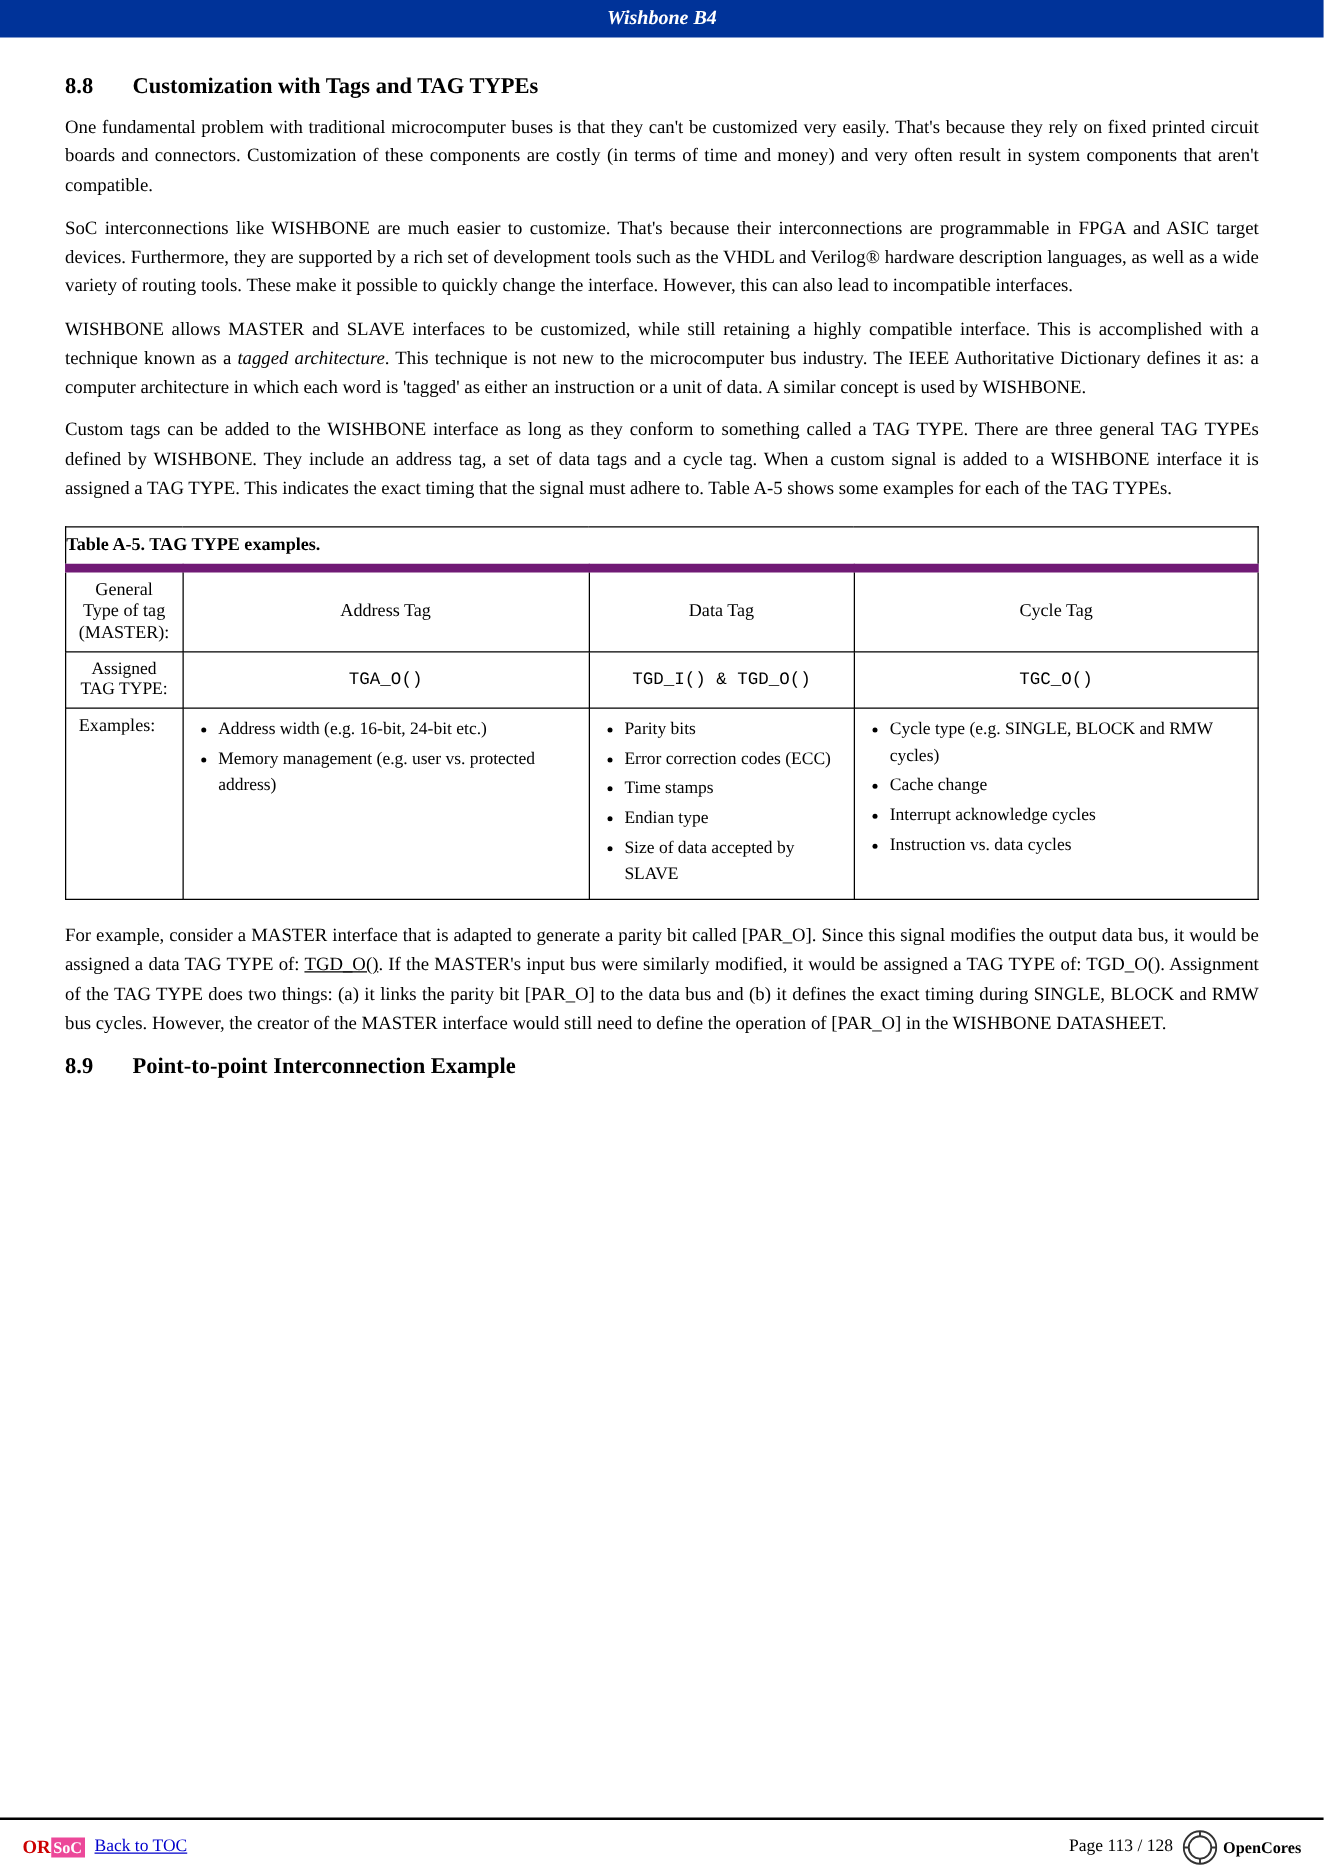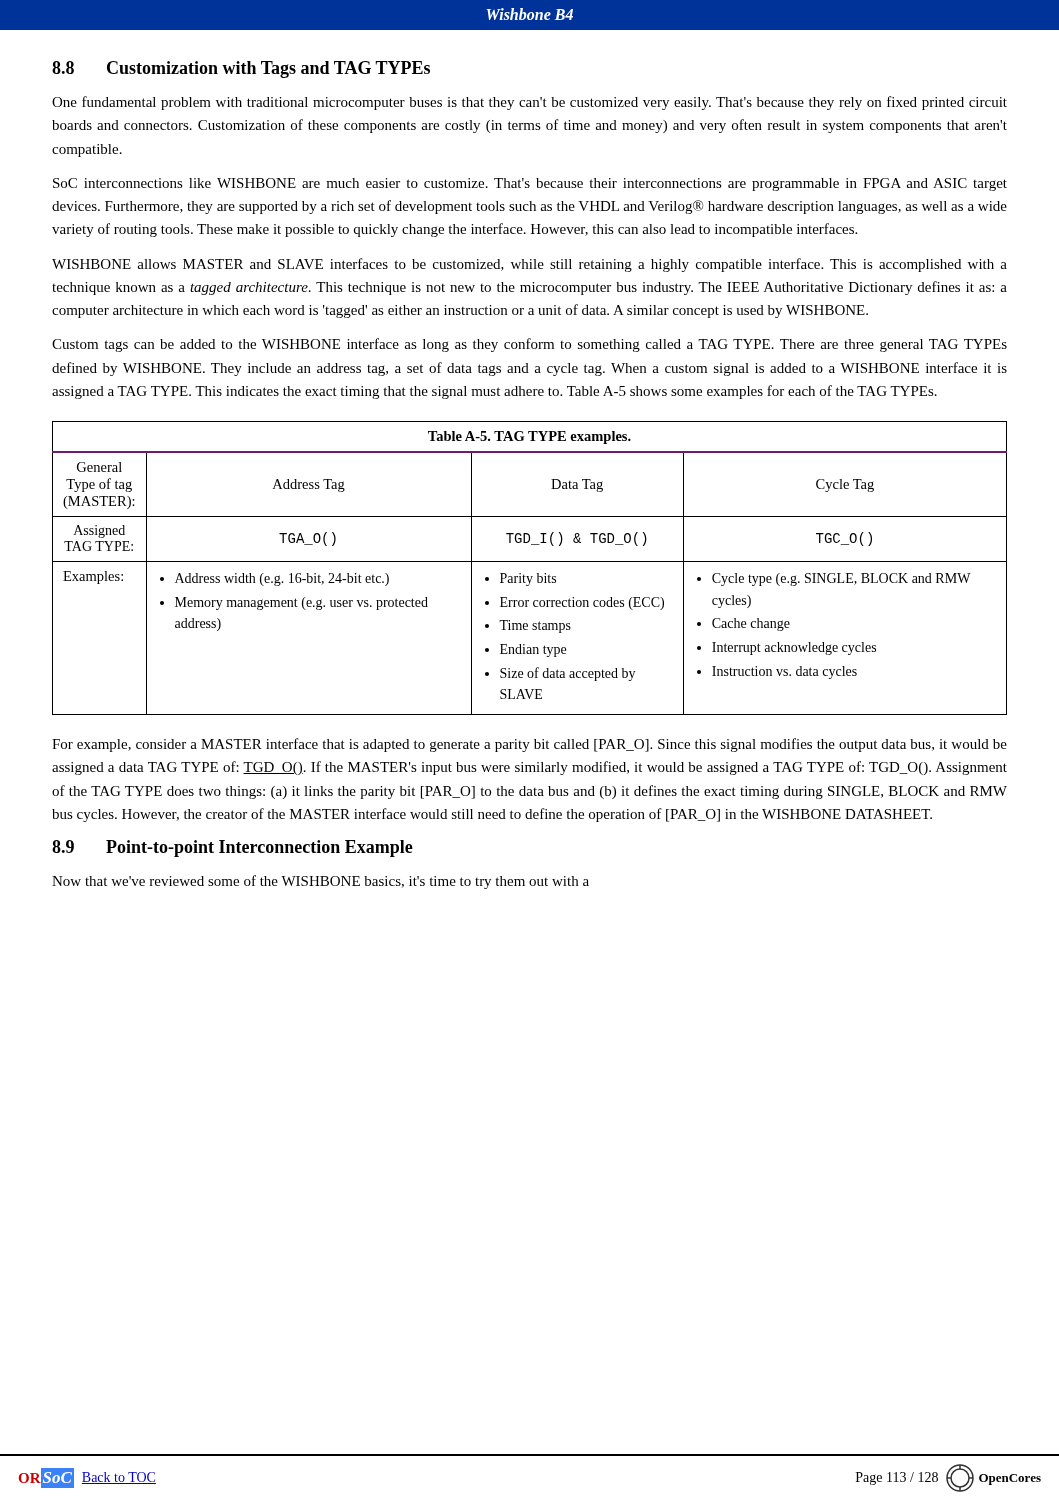--- a/index.html
+++ b/index.html
@@ -59,23 +59,23 @@
       width: 100%;
       border-collapse: collapse;
       font-size: 14.5px;
     }
     .tag-table th, .tag-table td {
       border: 1px solid #000;
       padding: 6px 10px;
       vertical-align: top;
     }
     .tag-table .table-title {
-      text-align: center;
-      font-weight: bold;
-      border-bottom: 2px solid #701a75;
+      text-align: left;
+      font-weight: bold;
+      border-bottom: 7px solid #701a75;
       padding: 6px 0;
     }
     .tag-table .col-header {
       text-align: center;
       font-weight: normal;
       vertical-align: middle;
     }
     .tag-table .assigned-label {
       text-align: center;
       vertical-align: middle;
@@ -121,26 +121,25 @@
       font-size: 15px;
       color: #000;
       display: flex;
       align-items: center;
     }
     .orsoc-or {
       color: #cc0000;
       font-weight: bold;
     }
     .orsoc-soc {
-      background: #3b82f6;
+      background: #ec4899;
       color: #fff;
       font-weight: bold;
       padding: 0 2px;
-      font-size: 17px;
-      font-style: italic;
+      font-size: 13px;
     }
     .back-to-toc {
       color: #0000cc;
       text-decoration: underline;
       font-size: 14px;
       cursor: pointer;
     }
     .footer-center {
       font-size: 14px;
       text-align: center;
@@ -240,21 +239,20 @@
     </tbody>
       </table>
   </div>
 
   <p class="body-text">For example, consider a MASTER interface that is adapted to generate a parity bit called [PAR_O].  Since this signal modifies the output data bus, it would be assigned a data TAG TYPE of: <span class="underline">TGD_O()</span>.  If the MASTER's input bus were similarly modified, it would be assigned a TAG TYPE of: TGD_O().  Assignment of the TAG TYPE does two things: (a) it links the parity bit [PAR_O] to the data bus and (b) it defines the exact timing during SINGLE, BLOCK and RMW bus cycles.  However, the creator of the MASTER interface would still need to define the operation of [PAR_O] in the WISHBONE DATASHEET.</p>
 
   <div class="section-heading">
     <span class="section-number">8.9</span>
     <span>Point-to-point Interconnection Example</span>
   </div>
-  <p class="body-text">Now that we've reviewed some of the WISHBONE basics, it's time to try them out with a</p>
 
 </div>
 
 <div class="page-footer">
   <div class="footer-left">
     <div class="orsoc-logo">
       <span class="orsoc-or">OR</span>
         <span class="orsoc-soc">SoC</span>
     </div>
     <span class="back-to-toc">Back to TOC</span>

